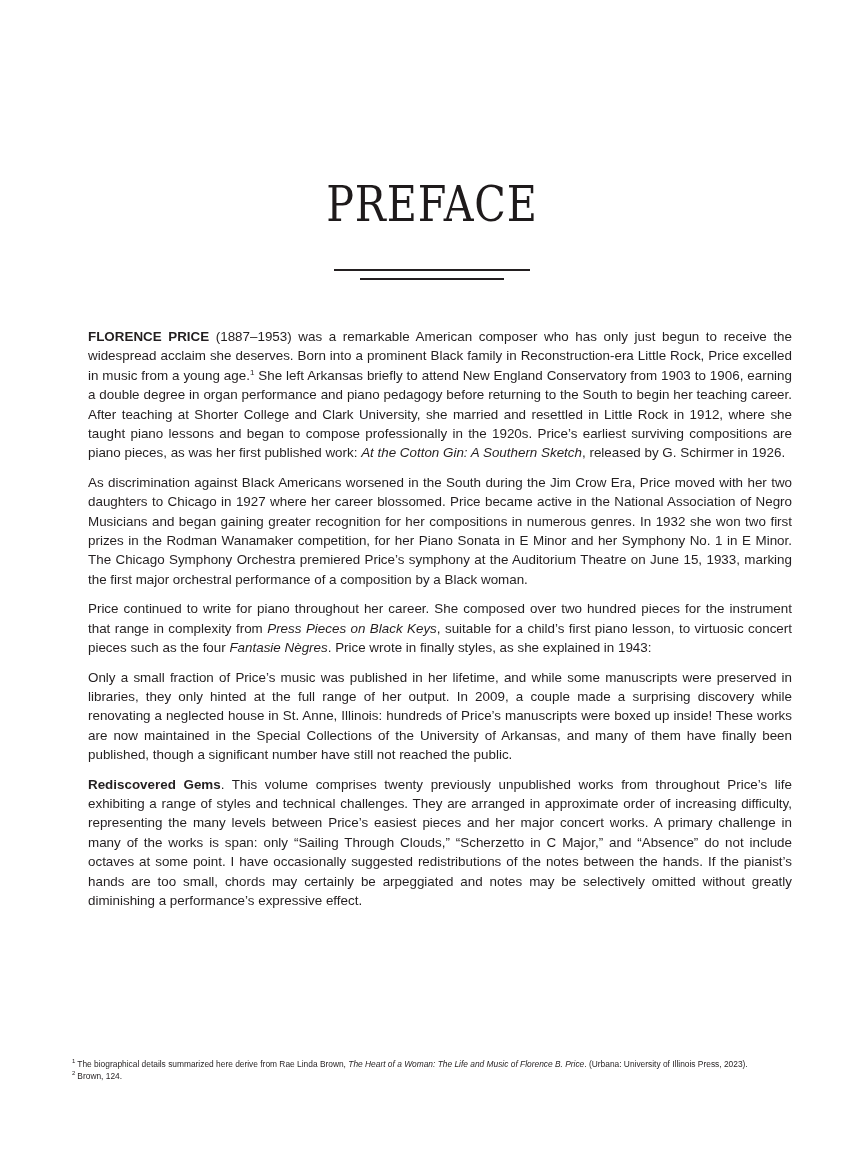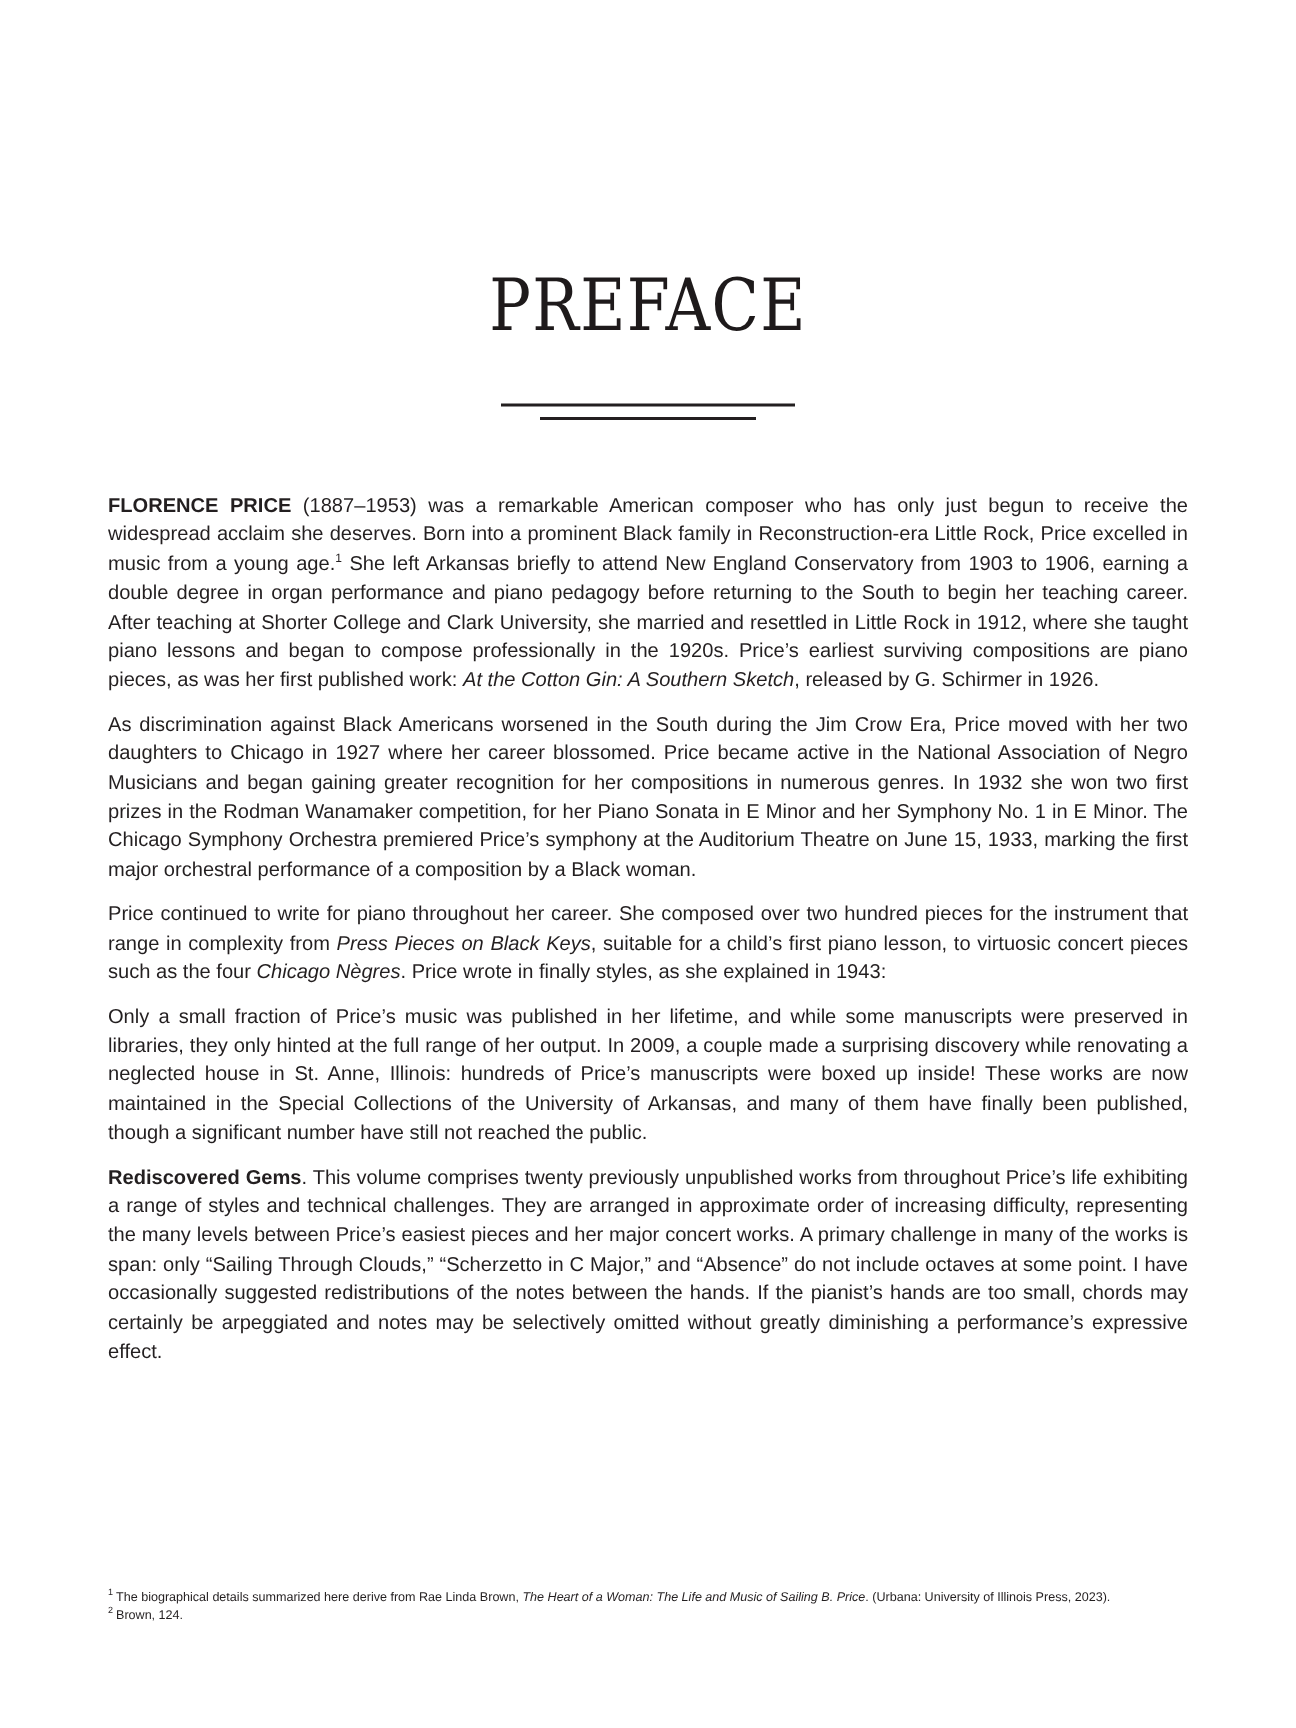--- a/index.html
+++ b/index.html
@@ -12,21 +12,21 @@
     transform: scaleX(0.86); transform-origin: center;
   }
   .rule { position: absolute; height: 2px; background: #231f20; }
   .rule-long { left: 334px; width: 196px; top: 269px; }
   .rule-short { left: 360px; width: 144px; top: 278px; }
   .body {
     position: absolute; left: 72px; width: 720px; top: 327px;
     font-family: "Liberation Sans", "DejaVu Sans", sans-serif;
     font-size: 13.4px; line-height: 19.4px; text-align: justify; color: #231f20;
   }
-  .body p { margin: 0 0 10px 0; }
+  .body p { margin: 0 0 10px 16px; }
   .body b { font-weight: bold; }
   .quote {
     margin: 0 0 10px 24px !important; font-style: italic; font-size: 12.6px; line-height: 20px;
     text-align: left;
   }
   sup { font-size: 8px; line-height: 0; vertical-align: super; }
   .footnotes {
     position: absolute; left: 72px; width: 720px; top: 1058px;
     font-family: "Liberation Sans", "DejaVu Sans", sans-serif; font-size: 8.4px; line-height: 12px; color: #231f20;
   }
@@ -39,26 +39,26 @@
 <div class="page">
   <h1 class="title">PREFACE</h1>
   <div class="rule rule-long"></div>
   <div class="rule rule-short"></div>
 
   <div class="body">
     <p><b>FLORENCE PRICE</b><span> (1887–1953) was a remarkable American composer who has only just begun to receive the widespread acclaim she deserves. Born into a prominent Black family in Reconstruction-era Little Rock, Price excelled in music from a young age.</span><sup>1</sup><span> She left Arkansas briefly to attend New England Conservatory from 1903 to 1906, earning a double degree in organ performance and piano pedagogy before returning to the South to begin her teaching career. After teaching at Shorter College and Clark University, she married and resettled in Little Rock in 1912, where she taught piano lessons and began to compose professionally in the 1920s. Price’s earliest surviving compositions are piano pieces, as was her first published work: </span><i>At the Cotton Gin: A Southern Sketch</i><span>, released by G. Schirmer in 1926.</span></p>
 
     <p>As discrimination against Black Americans worsened in the South during the Jim Crow Era, Price moved with her two daughters to Chicago in 1927 where her career blossomed. Price became active in the National Association of Negro Musicians and began gaining greater recognition for her compositions in numerous genres. In 1932 she won two first prizes in the Rodman Wanamaker competition, for her Piano Sonata in E Minor and her Symphony No. 1 in E Minor. The Chicago Symphony Orchestra premiered Price’s symphony at the Auditorium Theatre on June 15, 1933, marking the first major orchestral performance of a composition by a Black woman.</p>
 
-    <p><span>Price continued to write for piano throughout her career. She composed over two hundred pieces for the instrument that range in complexity from </span><i>Press Pieces on Black Keys</i><span>, suitable for a child’s first piano lesson, to virtuosic concert pieces such as the four </span><i>Chicago Nègres</i><span>. Price wrote in finally styles, as she explained in 1943:</span></p>
+    <p><span>Price continued to write for piano throughout her career. She composed over two hundred pieces for the instrument that range in complexity from </span><i>Press Pieces on Black Keys</i><span>, suitable for a child’s first piano lesson, to virtuosic concert pieces such as the four </span><i>Fantasie Nègres</i><span>. Price wrote in finally styles, as she explained in 1943:</span></p>
 
     <p class="quote"><span></span><sup></sup></p>
 
     <p>Only a small fraction of Price’s music was published in her lifetime, and while some manuscripts were preserved in libraries, they only hinted at the full range of her output. In 2009, a couple made a surprising discovery while renovating a neglected house in St. Anne, Illinois: hundreds of Price’s manuscripts were boxed up inside! These works are now maintained in the Special Collections of the University of Arkansas, and many of them have finally been published, though a significant number have still not reached the public.</p>
 
     <p><b>Rediscovered Gems</b><span>. This volume comprises twenty previously unpublished works from throughout Price’s life exhibiting a range of styles and technical challenges. They are arranged in approximate order of increasing difficulty, representing the many levels between Price’s easiest pieces and her major concert works. A primary challenge in many of the works is span: only “Sailing Through Clouds,” “Scherzetto in C Major,” and “Absence” do not include octaves at some point. I have occasionally suggested redistributions of the notes between the hands. If the pianist’s hands are too small, chords may certainly be arpeggiated and notes may be selectively omitted without greatly diminishing a performance’s expressive effect.</span></p>
   </div>
 
   <div class="footnotes">
-    <div><sup>1</sup><span>The biographical details summarized here derive from Rae Linda Brown, </span><i>The Heart of a Woman: The Life and Music of Sailing B. Price</i><span>. (Urbana: University of Illinois Press, 2023).</span></div>
+    <div><sup>1</sup><span>The biographical details summarized here derive from Rae Linda Brown, </span><i>The Heart of a Woman: The Life and Music of Florence B. Price</i><span>. (Urbana: University of Illinois Press, 2023).</span></div>
     <div><sup>2</sup><span>Brown, 124.</span></div>
   </div>
 </div>
 
 </body></html>

